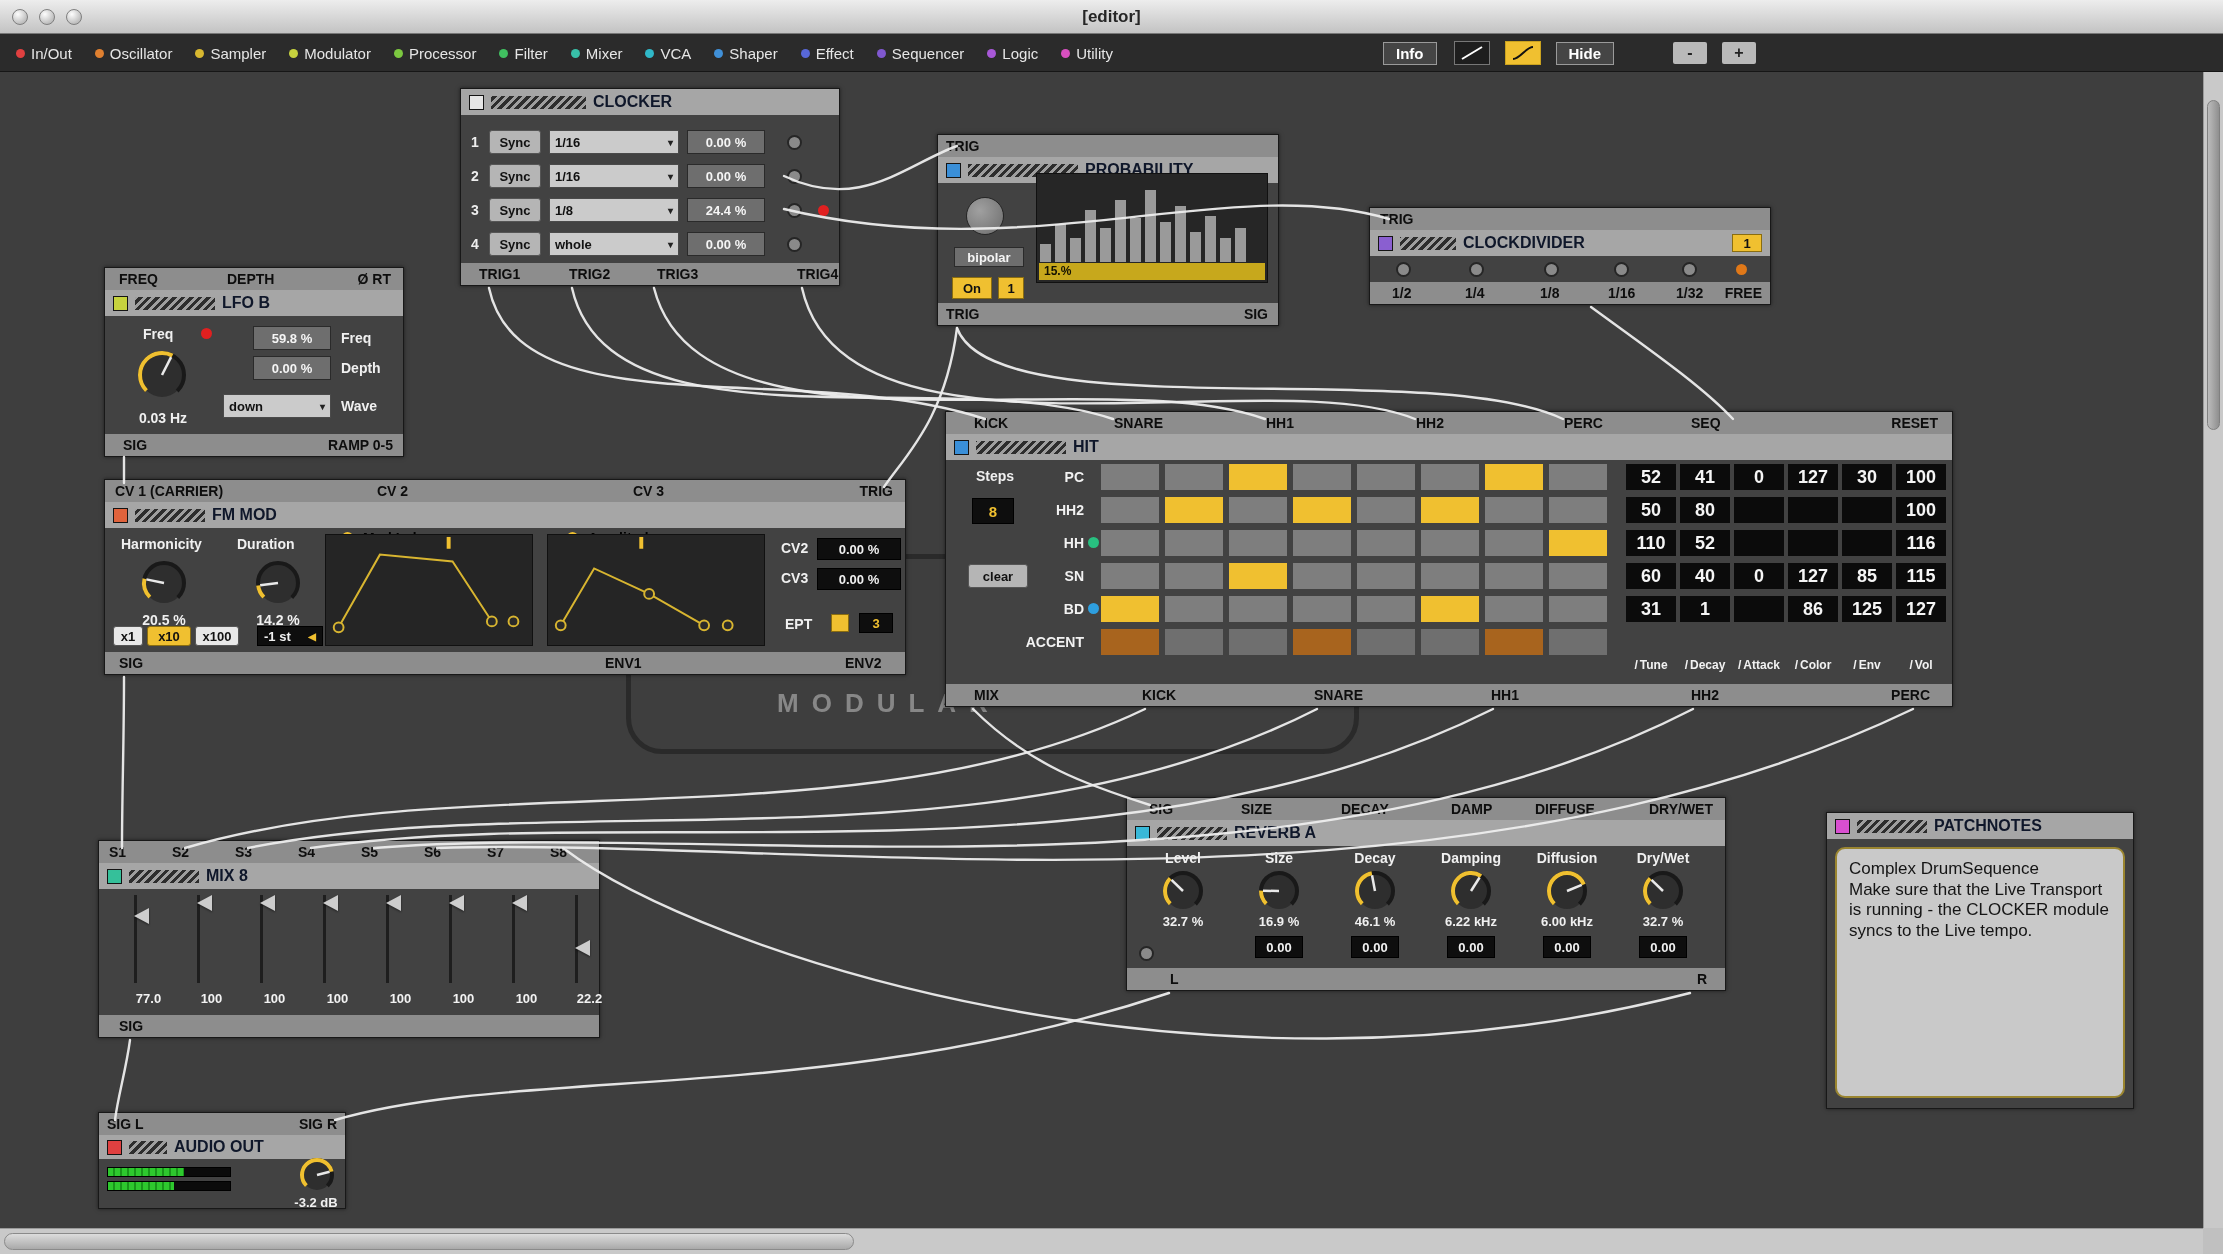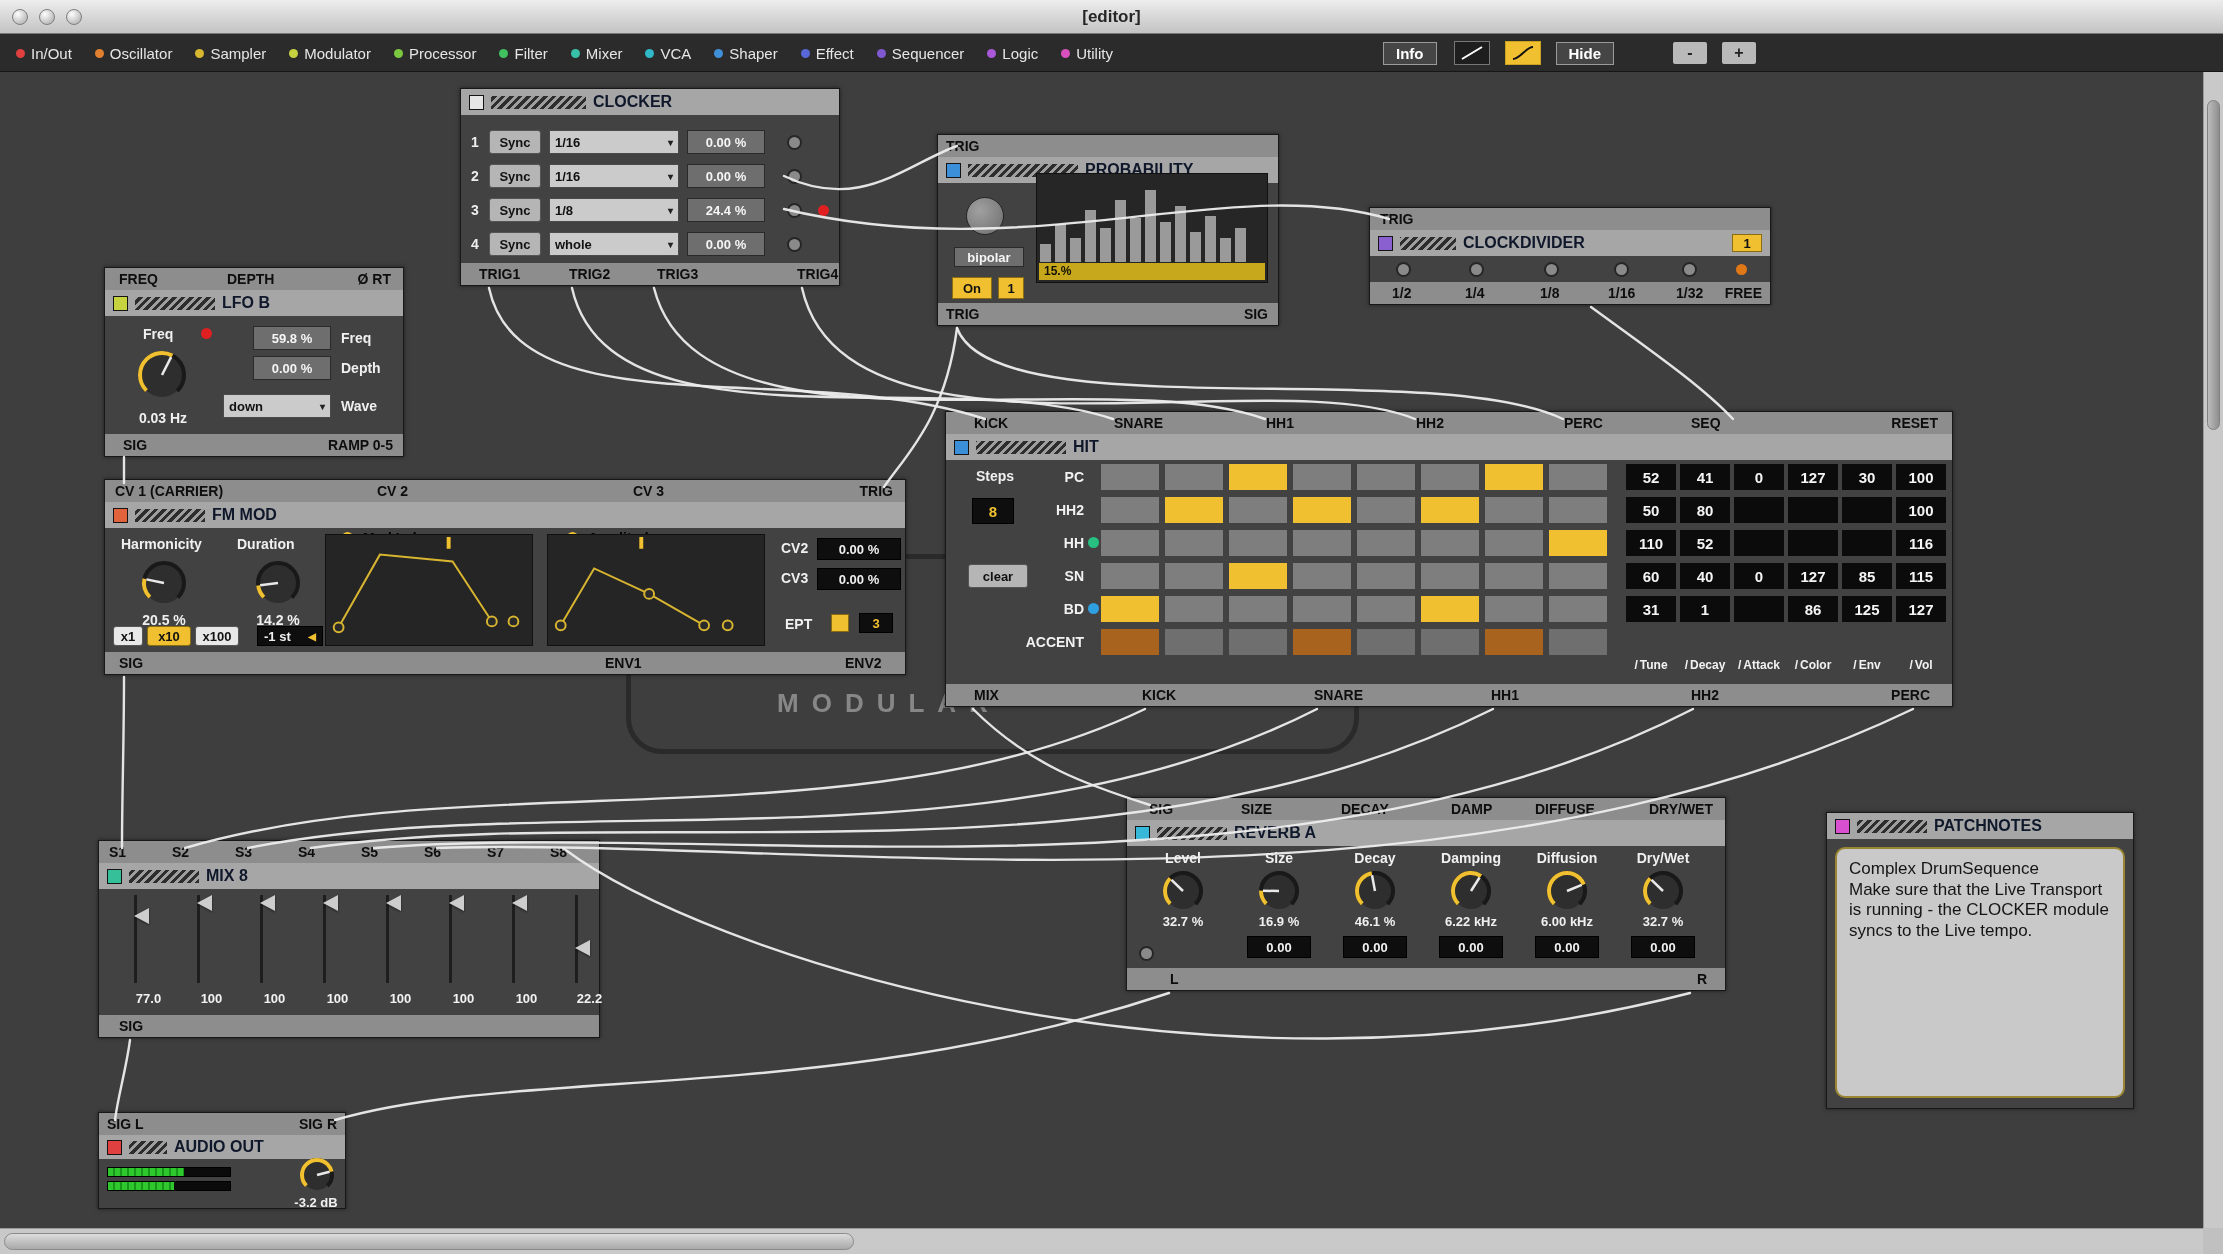--- a/index.html
+++ b/index.html
@@ -71,39 +71,39 @@
 .prob-strip{position:absolute;left:2px;right:2px;bottom:2px;height:17px;background:#c7a81c;color:#141200;font-size:12px;font-weight:bold;line-height:17px;padding-left:5px}
 
 
 #hit-grid{position:absolute;left:155px;top:52px;display:grid;grid-template-columns:repeat(8,58px);grid-auto-rows:26px;column-gap:6px;row-gap:7px}
 .hcell{background:#7e7e7e}
 .hcell.on{background:#f0c030}
 .hcell.accent{background:#6f6f6f}
 .hcell.accent.on{background:#a8641e}
 #hit-rowlabs .hit-rowlab{position:absolute;left:0;width:138px;text-align:right;height:26px;line-height:26px;color:#f2f2f2;font-size:14px;font-weight:bold}
 #hit-params{position:absolute;left:680px;top:52px;display:grid;grid-template-columns:repeat(6,50px);grid-auto-rows:26px;column-gap:4px;row-gap:7px}
-.hpcell{background:#0b0b0b;color:#f5f5f5;font-weight:bold;font-size:15px;display:flex;align-items:center;justify-content:center}
+.hpcell{background:#0b0b0b;color:#f5f5f5;font-weight:bold;font-size:18px;display:flex;align-items:center;justify-content:center}
 #hit-plabs{position:absolute;left:680px;top:246px;display:flex;gap:4px}
 .hit-plab{width:50px;text-align:center;color:#f2f2f2;font-size:12px;font-weight:bold}
 .hit-plab .sl{margin-right:2px}
 
 
 #mix-faders{position:absolute;left:0;top:50px;height:96px;width:100%}
 .mix-ch{position:absolute;width:63px;height:96px;top:0}
 .mix-track{position:absolute;left:31px;top:4px;bottom:4px;width:3px;background:#1e1e1e}
 .mix-handle{position:absolute;left:31px;width:0;height:0;border-top:8px solid transparent;border-bottom:8px solid transparent;border-right:15px solid #cdcdcd;filter:drop-shadow(0 1px 1px rgba(0,0,0,.5))}
 #mix-vals{position:absolute;left:14px;top:150px;width:100%;height:20px}
 .mix-val{position:absolute;width:63px;text-align:center;color:#f2f2f2;font-size:13px;font-weight:bold}
 
 
 #rev-knobs{position:absolute;left:8px;top:52px;display:flex}
 .rev-ch{width:96px;display:flex;flex-direction:column;align-items:center}
 .rev-lab{color:#f0f0f0;font-size:14px;font-weight:bold;height:18px}
 .rev-val{color:#f0f0f0;font-size:13px;font-weight:bold;height:16px}
-.rev-box{width:64px;height:22px;margin-top:6px}
+.rev-box{width:48px;height:22px;margin-top:6px}
 
 
 .meter{position:absolute;left:8px;width:124px;height:10px;background:#0b0b0b;border:1px solid #000}
 .meter .fill{height:100%;background:repeating-linear-gradient(90deg,#2ec82e 0 5px,#18961a 5px 7px)}
 .db{position:absolute;color:#f0f0f0;font-size:13px;font-weight:bold;text-align:center}
 
 
 .pn-body{position:absolute;left:8px;top:34px;right:8px;bottom:10px;background:#c9c9c9;border:2px solid #9a8530;border-radius:10px;padding:10px 12px;color:#151515;font-size:17px;line-height:1.22;white-space:pre-line}
 
 

